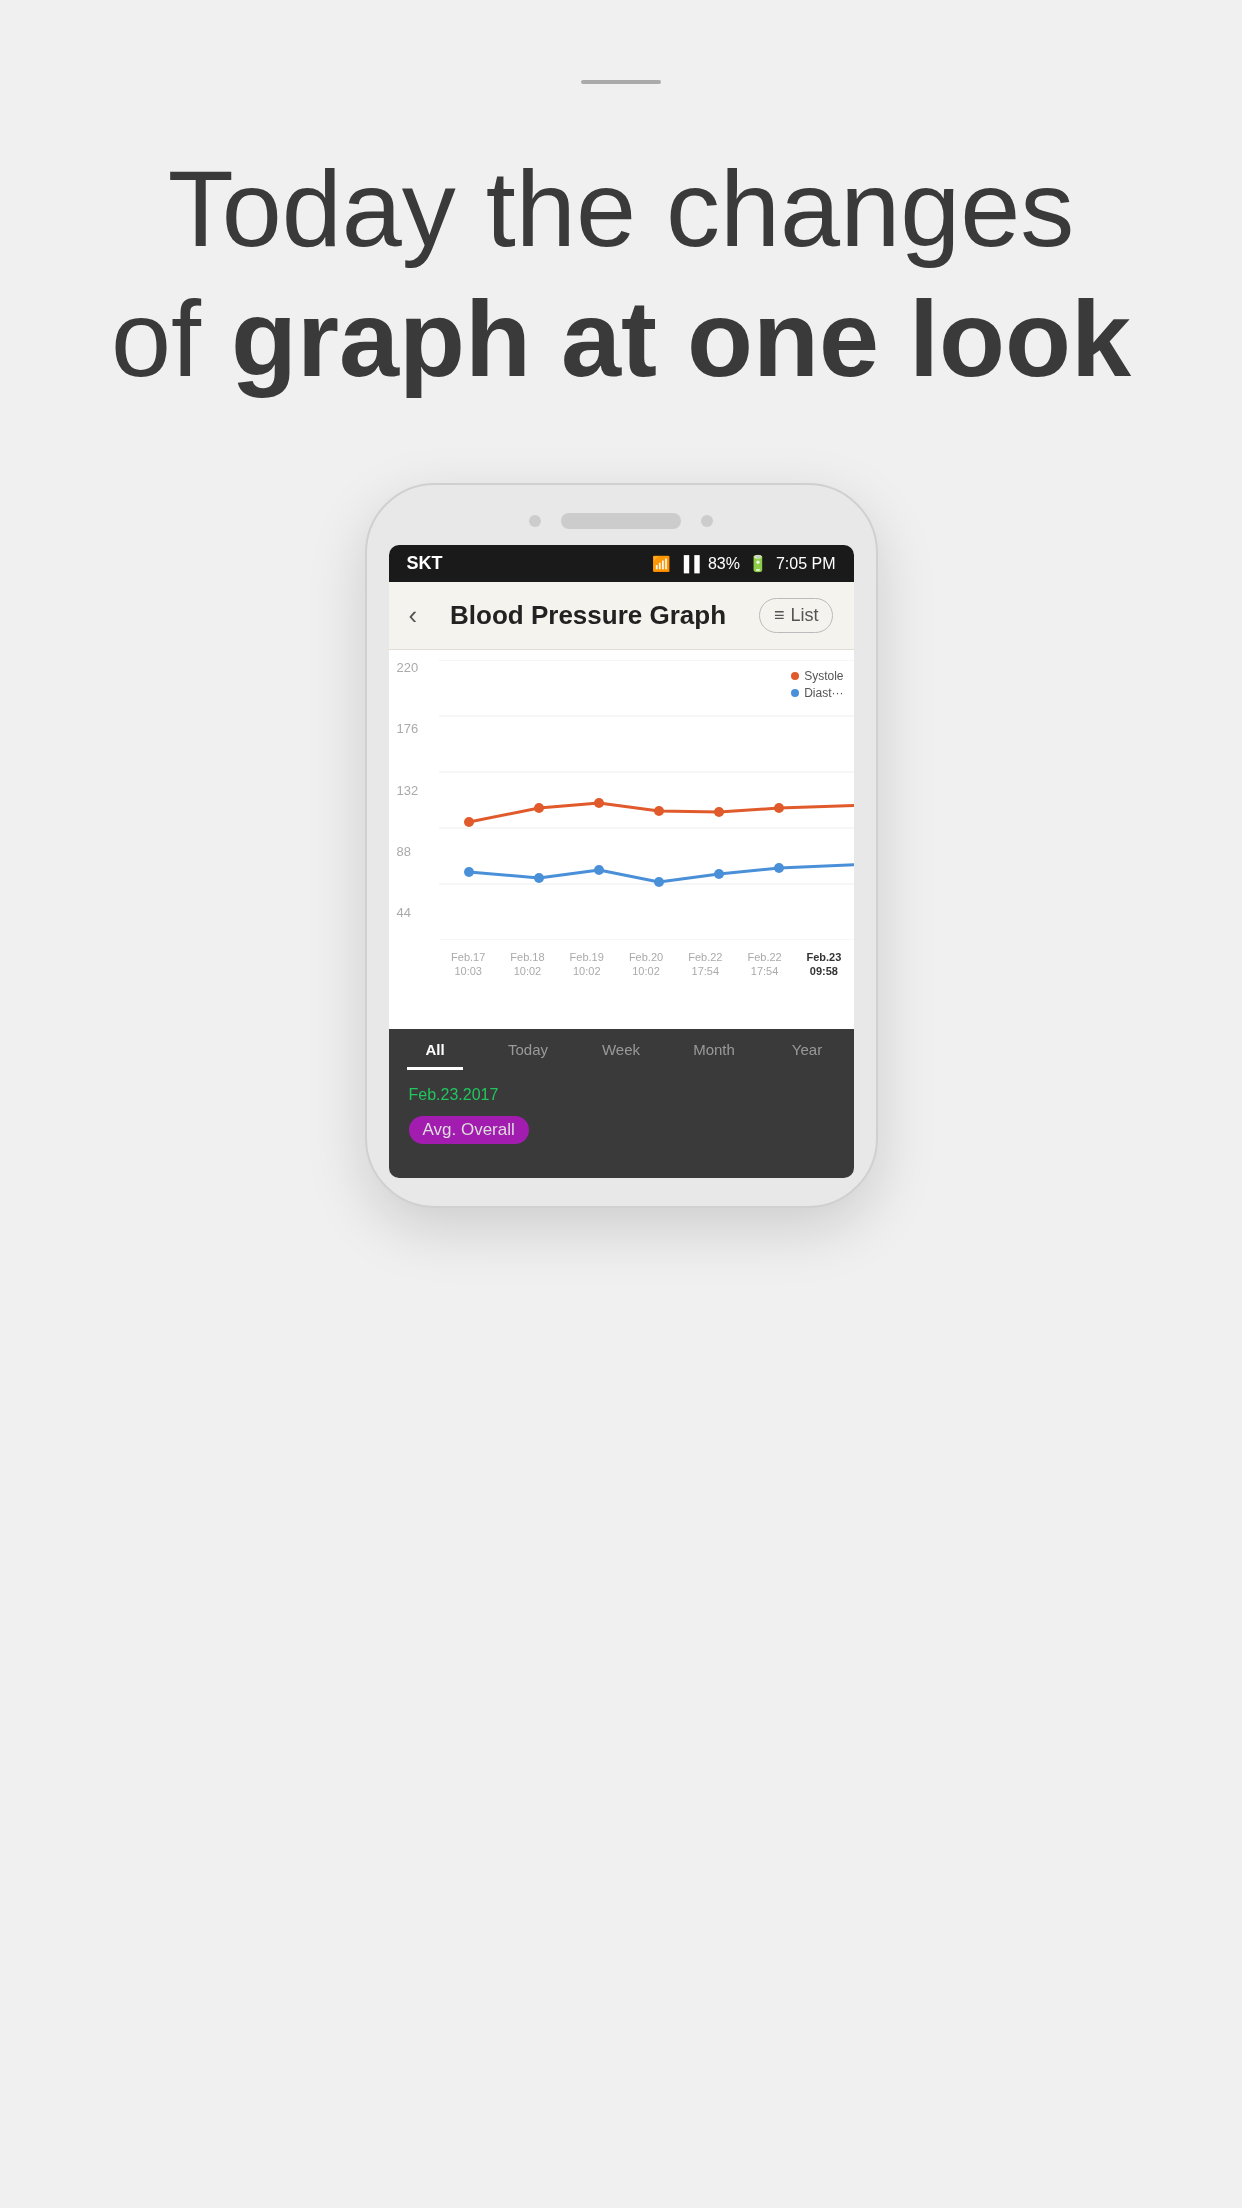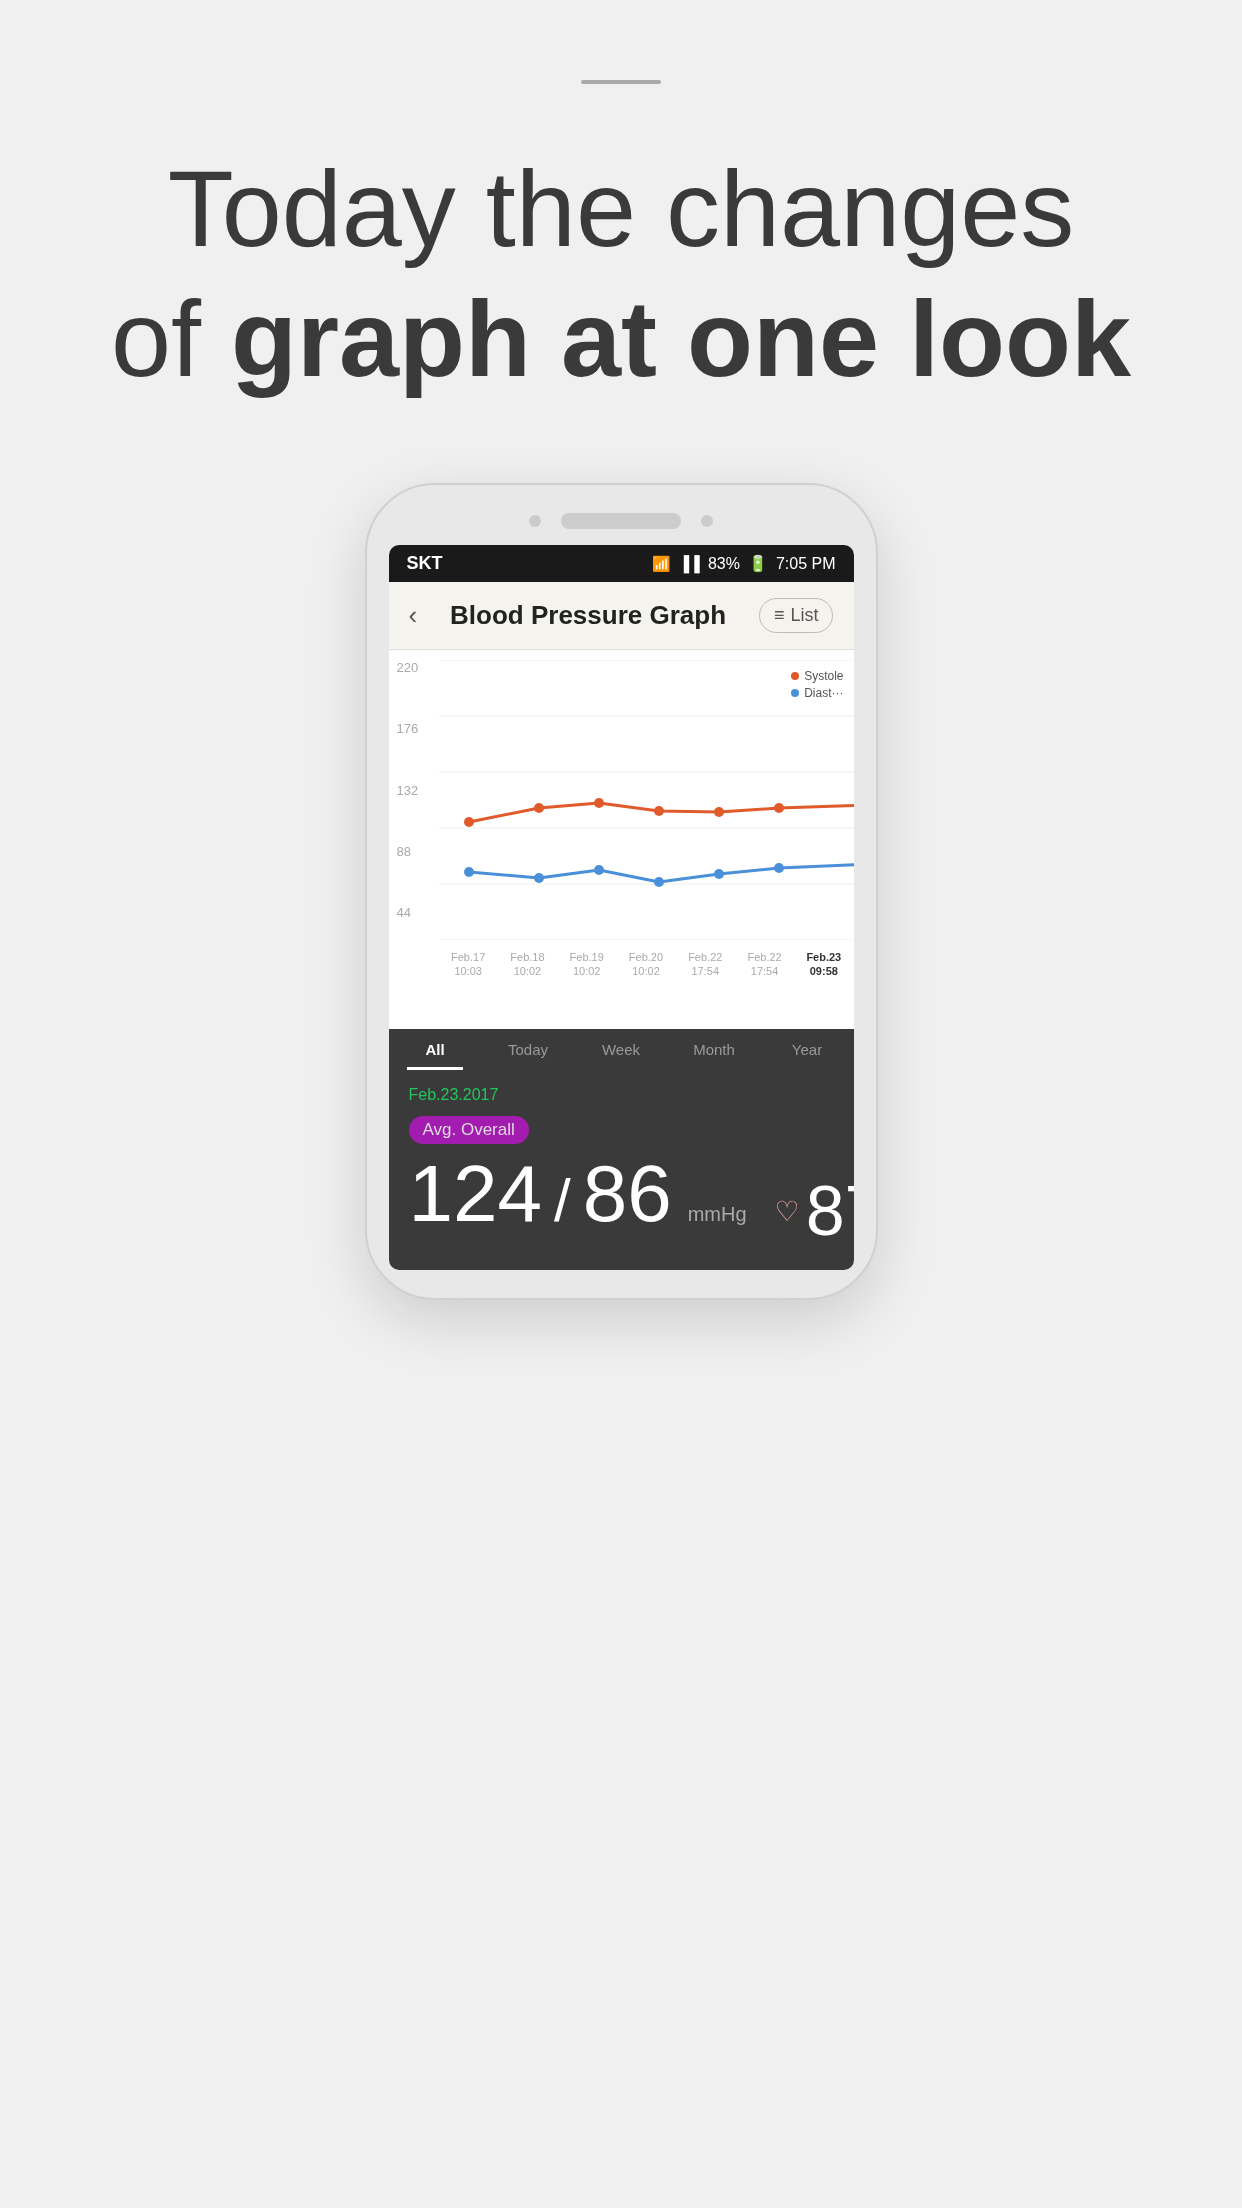--- a/index.html
+++ b/index.html
@@ -176,21 +176,21 @@
       justify-content: space-between;
       font-size: 13px;
       color: #aaa;
     }
     .chart-svg-wrapper {
       width: 100%;
       overflow: hidden;
     }
     .x-axis-labels {
       display: flex;
-      justify-content: space-between;
+      justify-content: flex-end;
       padding: 6px 0 0 0;
       font-size: 11px;
       color: #aaa;
       text-align: center;
     }
     .x-label { flex: 1; line-height: 1.3; }
     .x-label.active { color: #333; font-weight: 600; }
 
     
     .tabs-bar {
@@ -390,27 +390,17 @@
         <div class="tab-item">Week</div>
         <div class="tab-item">Month</div>
         <div class="tab-item">Year</div>
       </div>
 
       <div class="bottom-data">
         <div class="bottom-date">Feb.23.2017</div>
         <div>
           <span class="avg-badge">Avg. Overall</span>
         </div>
-        <div class="bottom-values">
-          <span class="bp-main">124</span>
-          <span class="bp-slash">/</span>
-          <span class="bp-main">86</span>
-          <span class="bp-unit">mmHg</span>
-          <div class="heart-bottom">
-            <span class="heart-icon-outline">♡</span>
-            <span class="heart-val-bottom">87</span>
-          </div>
-        </div>
       </div>
 
     </div>
   </div>
 </div>
 
 </body></html>

